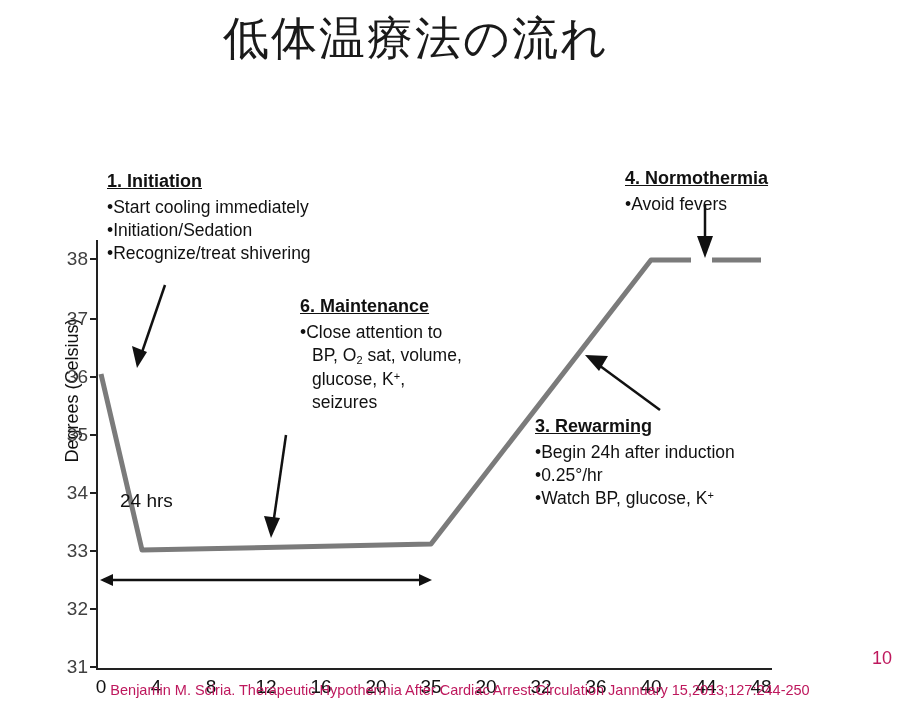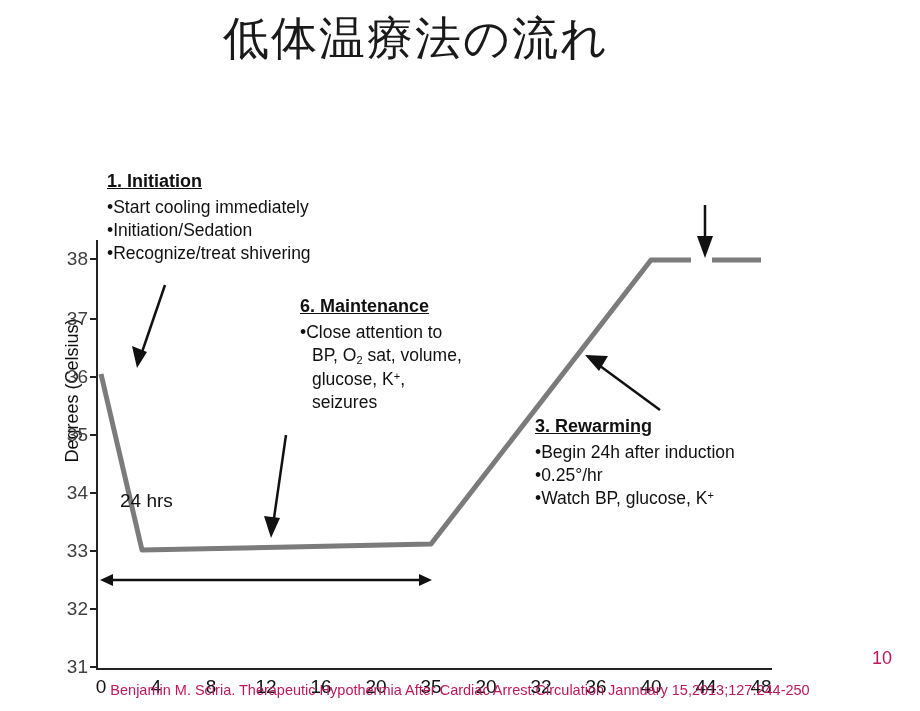--- a/index.html
+++ b/index.html
@@ -231,18 +231,22 @@
     <span class="li ind">seizures</span>
   </div>
 
   <div class="ann" id="ann-rewarming">
     <span class="hd">3. Rewarming</span>
     <span class="li">•Begin 24h after induction</span>
     <span class="li">•0.25°/hr</span>
     <span class="li">•Watch BP, glucose, K<sup>+</sup></span>
   </div>
 
+  <div class="ann" id="ann-normothermia">
+    <span class="hd">4. Normothermia</span>
+    <span class="li">•Avoid fevers</span>
+  </div>
 
   <div class="span-label">24 hrs</div>
 </div>
 
 <div class="page-number">10</div>
 <div class="citation">Benjamin M. Sciria. Therapeutic Hypothermia After Cardiac Arrest:Circulation Jannuary 15,2013;127:244-250</div>
 
 </body></html>

